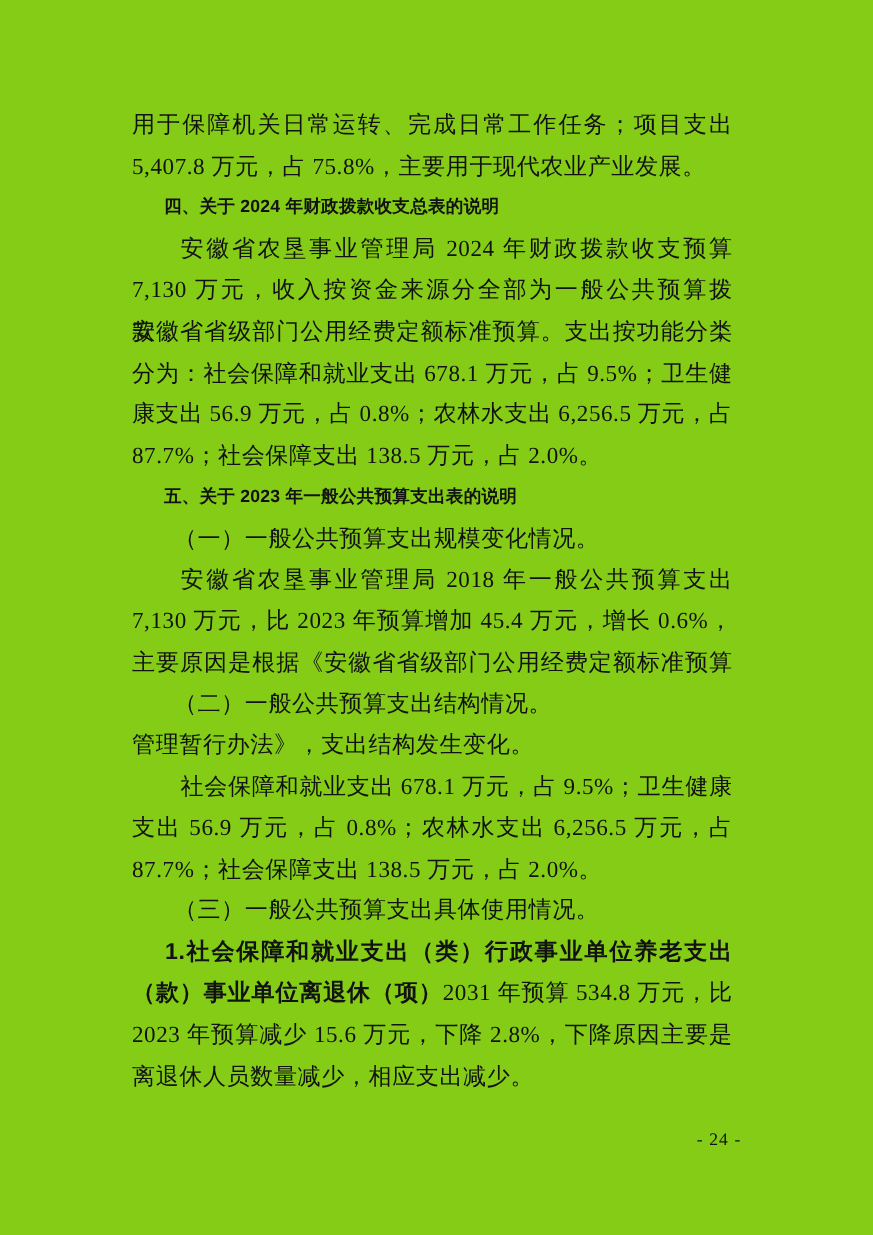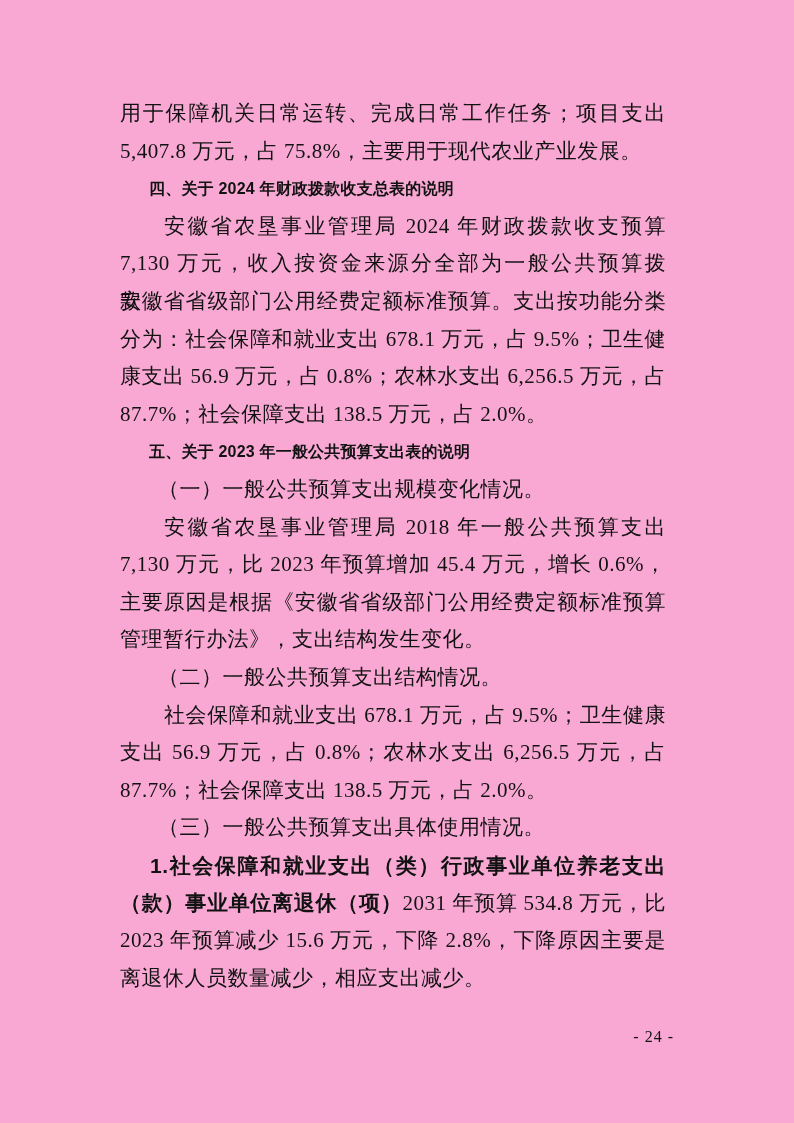--- a/index.html
+++ b/index.html
@@ -5,21 +5,21 @@
   * { margin: 0; padding: 0; box-sizing: border-box; }
   html, body { background: #ffffff; }
   body {
     width: 794px; height: 1123px;
     font-family: "Liberation Serif", "DejaVu Serif", serif;
     position: relative; overflow: hidden;
   }
   .page {
     position: absolute; left: 0; top: 0;
     width: 794px; height: 1123px;
-    background: #f9a8d4;
+    background: #84cc16;
   }
   .doc-body {
     position: absolute;
     left: 120px; top: 95px;
     width: 546px;
     color: #121212;
   }
   .line {
     height: 37.6px;
     line-height: 37.6px;
@@ -71,22 +71,22 @@
       <div class="line continuation justify"><span>7,130 万元，收入按资金来源分全部为一般公共预算拨款，</span></div>
       <div class="line continuation justify"><span>安徽省省级部门公用经费定额标准预算。支出按功能分类</span></div>
       <div class="line continuation justify"><span>分为：社会保障和就业支出 678.1 万元，占 9.5%；卫生健</span></div>
       <div class="line continuation justify"><span>康支出 56.9 万元，占 0.8%；农林水支出 6,256.5 万元，占</span></div>
       <div class="line continuation"><span>87.7%；社会保障支出 138.5 万元，占 2.0%。</span></div>
       <div class="line heading"><span class="bold-seg">五、关于 2023 年一般公共预算支出表的说明</span></div>
       <div class="line sub-heading"><span>（一）一般公共预算支出规模变化情况。</span></div>
       <div class="line paragraph-start justify"><span>安徽省农垦事业管理局 2018 年一般公共预算支出</span></div>
       <div class="line continuation justify"><span>7,130 万元，比 2023 年预算增加 45.4 万元，增长 0.6%，</span></div>
       <div class="line continuation justify"><span>主要原因是根据《安徽省省级部门公用经费定额标准预算</span></div>
+      <div class="line sub-heading"><span>（二）一般公共预算支出结构情况。</span></div>
       <div class="line continuation"><span>管理暂行办法》，支出结构发生变化。</span></div>
-      <div class="line sub-heading"><span>（二）一般公共预算支出结构情况。</span></div>
       <div class="line paragraph-start justify"><span>社会保障和就业支出 678.1 万元，占 9.5%；卫生健康</span></div>
       <div class="line continuation justify"><span>支出 56.9 万元，占 0.8%；农林水支出 6,256.5 万元，占</span></div>
       <div class="line continuation"><span>87.7%；社会保障支出 138.5 万元，占 2.0%。</span></div>
       <div class="line sub-heading"><span>（三）一般公共预算支出具体使用情况。</span></div>
       <div class="line numbered-bold justify"><span class="bold-seg">1.社会保障和就业支出（类）行政事业单位养老支出</span></div>
       <div class="line continuation justify"><span class="bold-seg">（款）事业单位离退休（项）</span><span>2031 年预算 534.8 万元，比</span></div>
       <div class="line continuation justify"><span>2023 年预算减少 15.6 万元，下降 2.8%，下降原因主要是</span></div>
       <div class="line continuation"><span>离退休人员数量减少，相应支出减少。</span></div>
     </main>
   <div class="page-footer">- 24 -</div>

